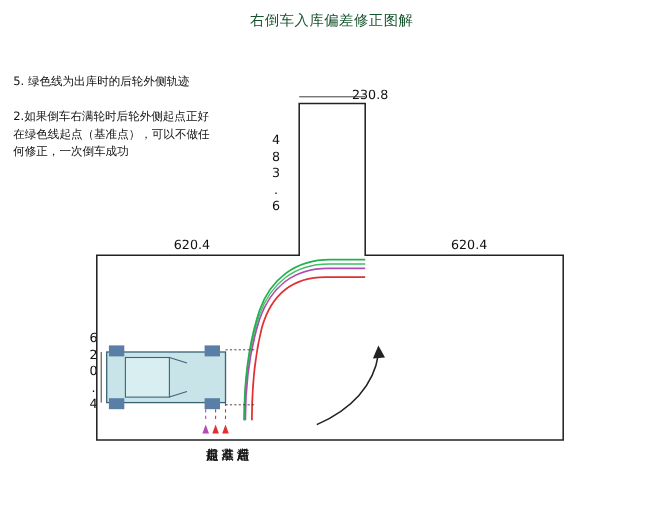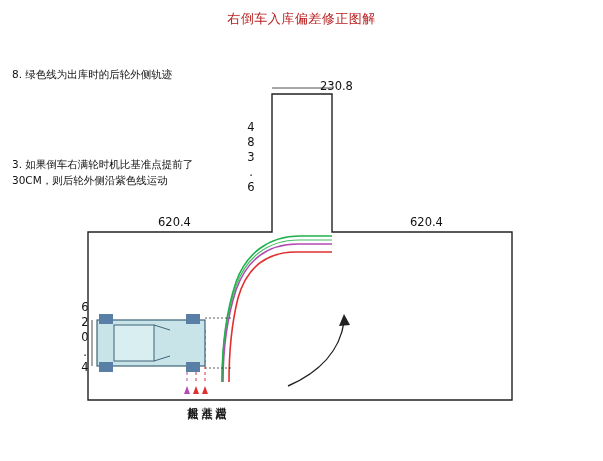--- a/index.html
+++ b/index.html
@@ -20,21 +20,21 @@
     height: 461px;
   }
   .abs { position: absolute; }
 
   #title {
     left: 0;
     top: 10px;
     width: 603px;
     text-align: center;
     font-size: 13px;
-    color: #b91c1c;
+    color: #14532d;
     letter-spacing: 0.5px;
   }
 
   .note {
     font-size: 10.5px;
     line-height: 16px;
     color: #111111;
     white-space: pre-line;
   }
   #note1 { left: 12px; top: 66px; width: 180px; }
@@ -70,22 +70,22 @@
 
   svg { position: absolute; left: 0; top: 0; }
 </style>
 </head>
 <body>
 
 <div id="stage">
 
   <div class="abs" id="title">右倒车入库偏差修正图解</div>
 
-  <div class="abs note" id="note1">8. 绿色线为出库时的后轮外侧轨迹</div>
-  <div class="abs note" id="note3">3. 如果倒车右满轮时机比基准点提前了30CM，则后轮外侧沿紫色线运动</div>
+  <div class="abs note" id="note1">5. 绿色线为出库时的后轮外侧轨迹</div>
+  <div class="abs note" id="note2">2.如果倒车右满轮时后轮外侧起点正好在绿色线起点（基准点），可以不做任何修正，一次倒车成功</div>
 
   <div class="abs dim" id="dim-top">230.8</div>
   <div class="abs dim dim-v" id="dim-stall">483.6</div>
   <div class="abs dim" id="dim-left">620.4</div>
   <div class="abs dim" id="dim-right">620.4</div>
   <div class="abs dim dim-v" id="dim-carh">620.4</div>
 
   <div class="abs vlabel" id="lab-a">起点提前</div>
   <div class="abs vlabel" id="lab-b">基准点</div>
   <div class="abs vlabel" id="lab-c">起点滞后</div>

